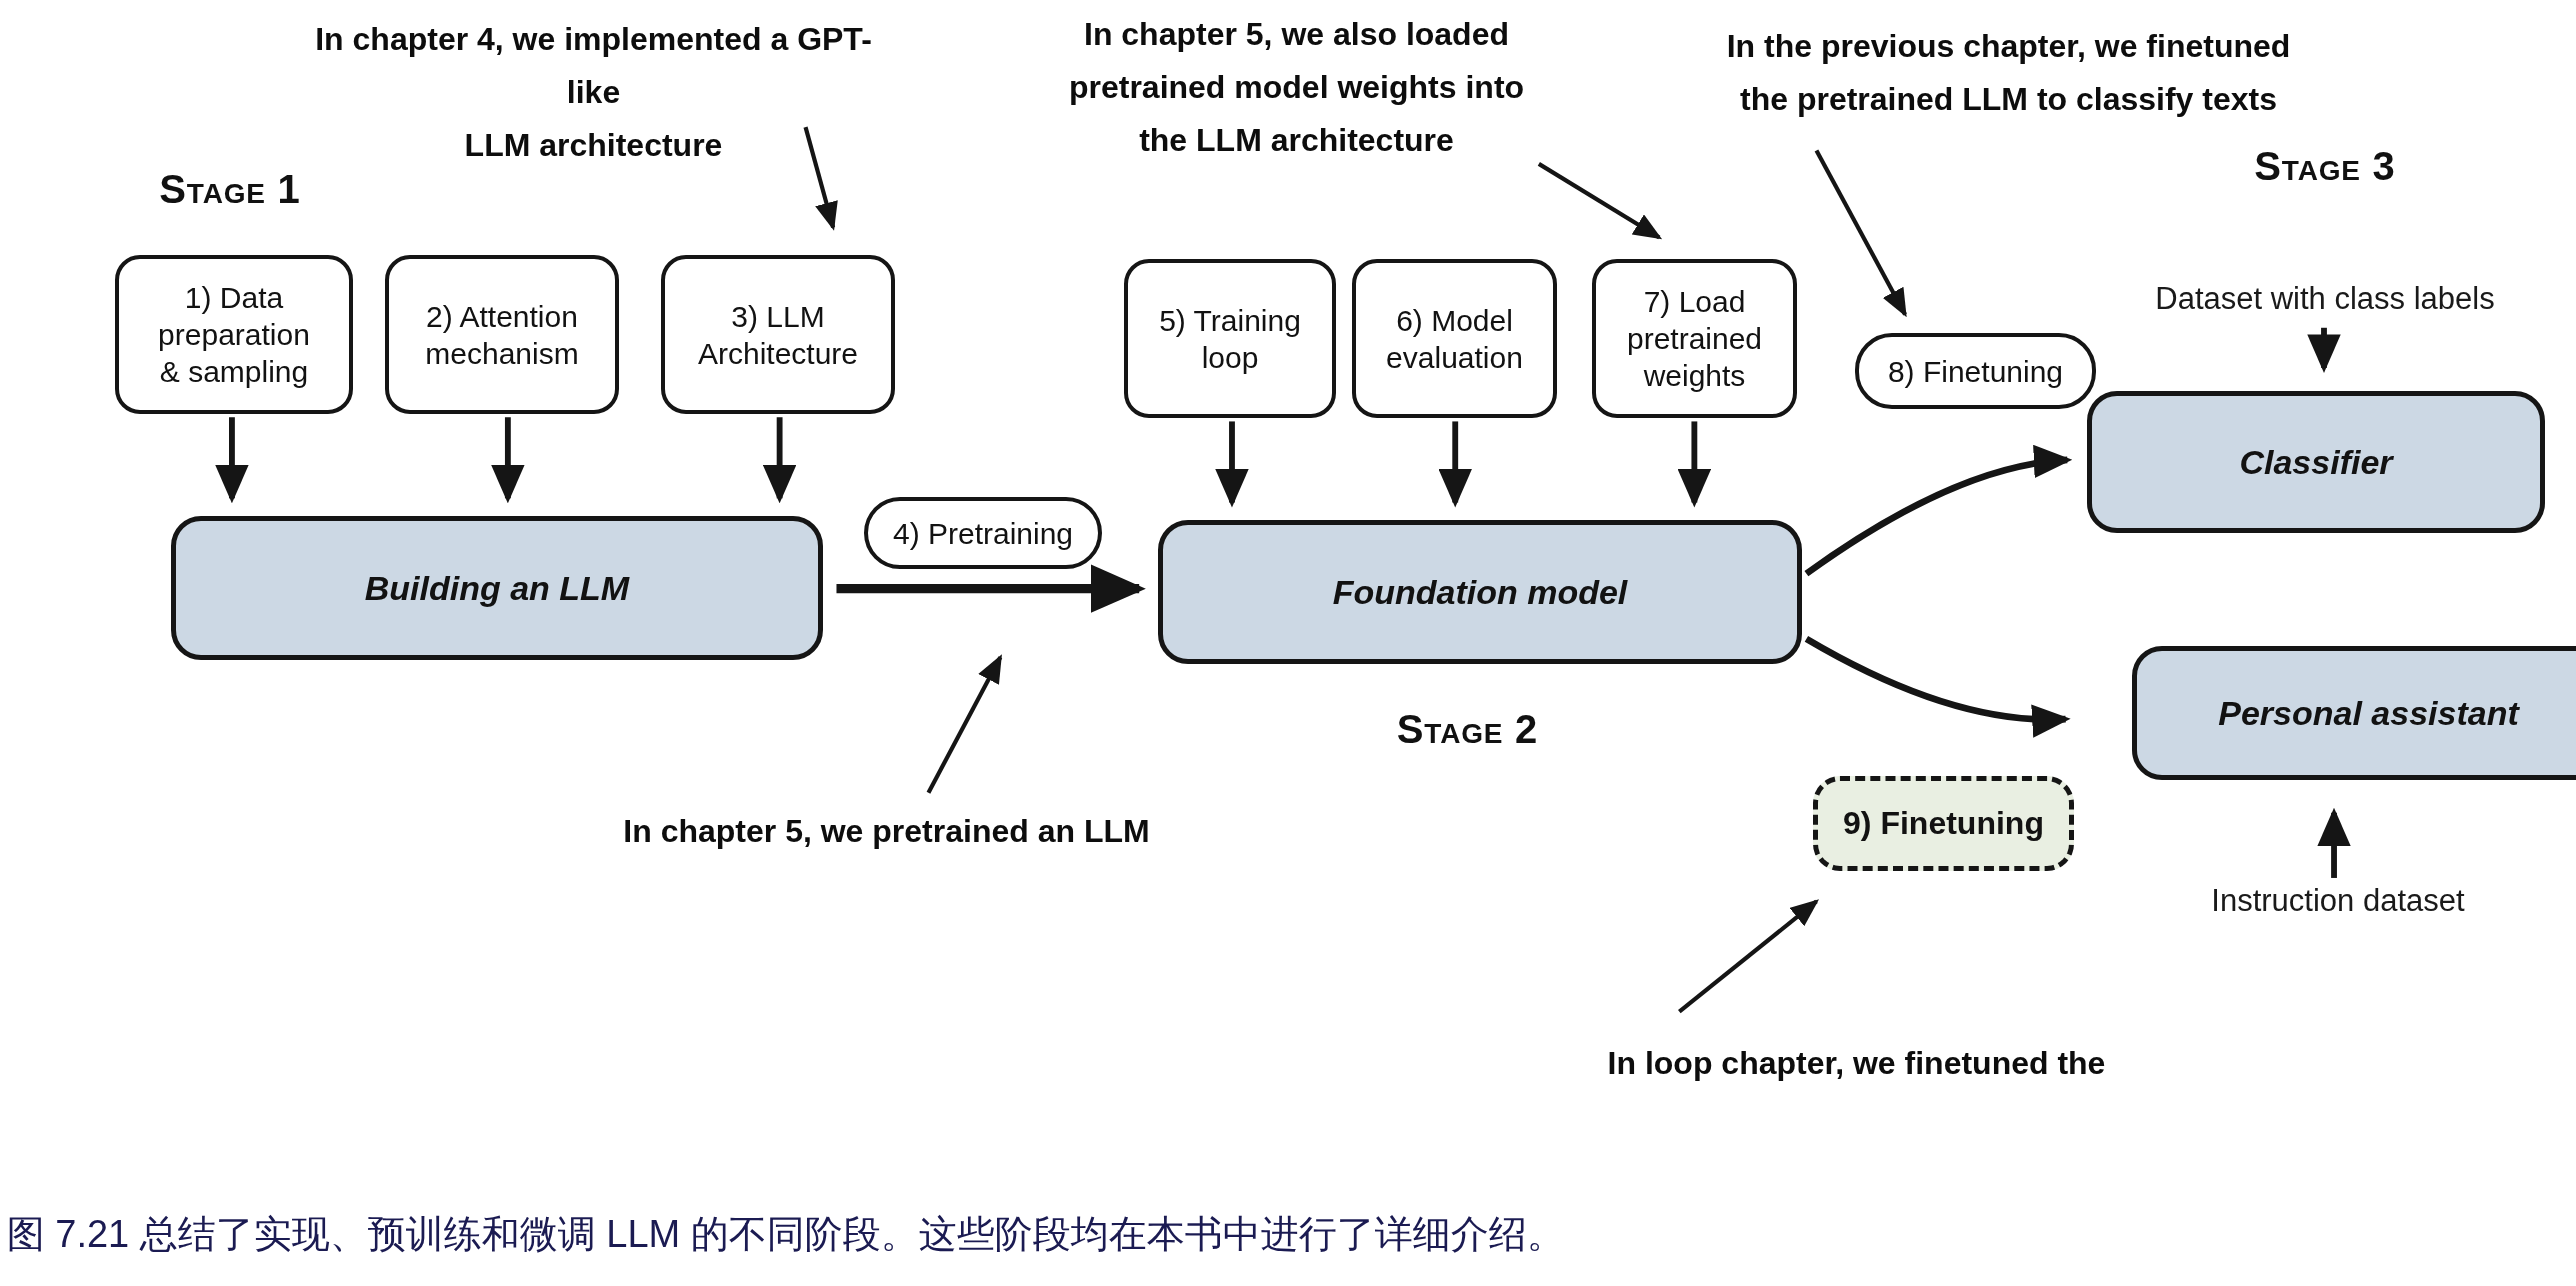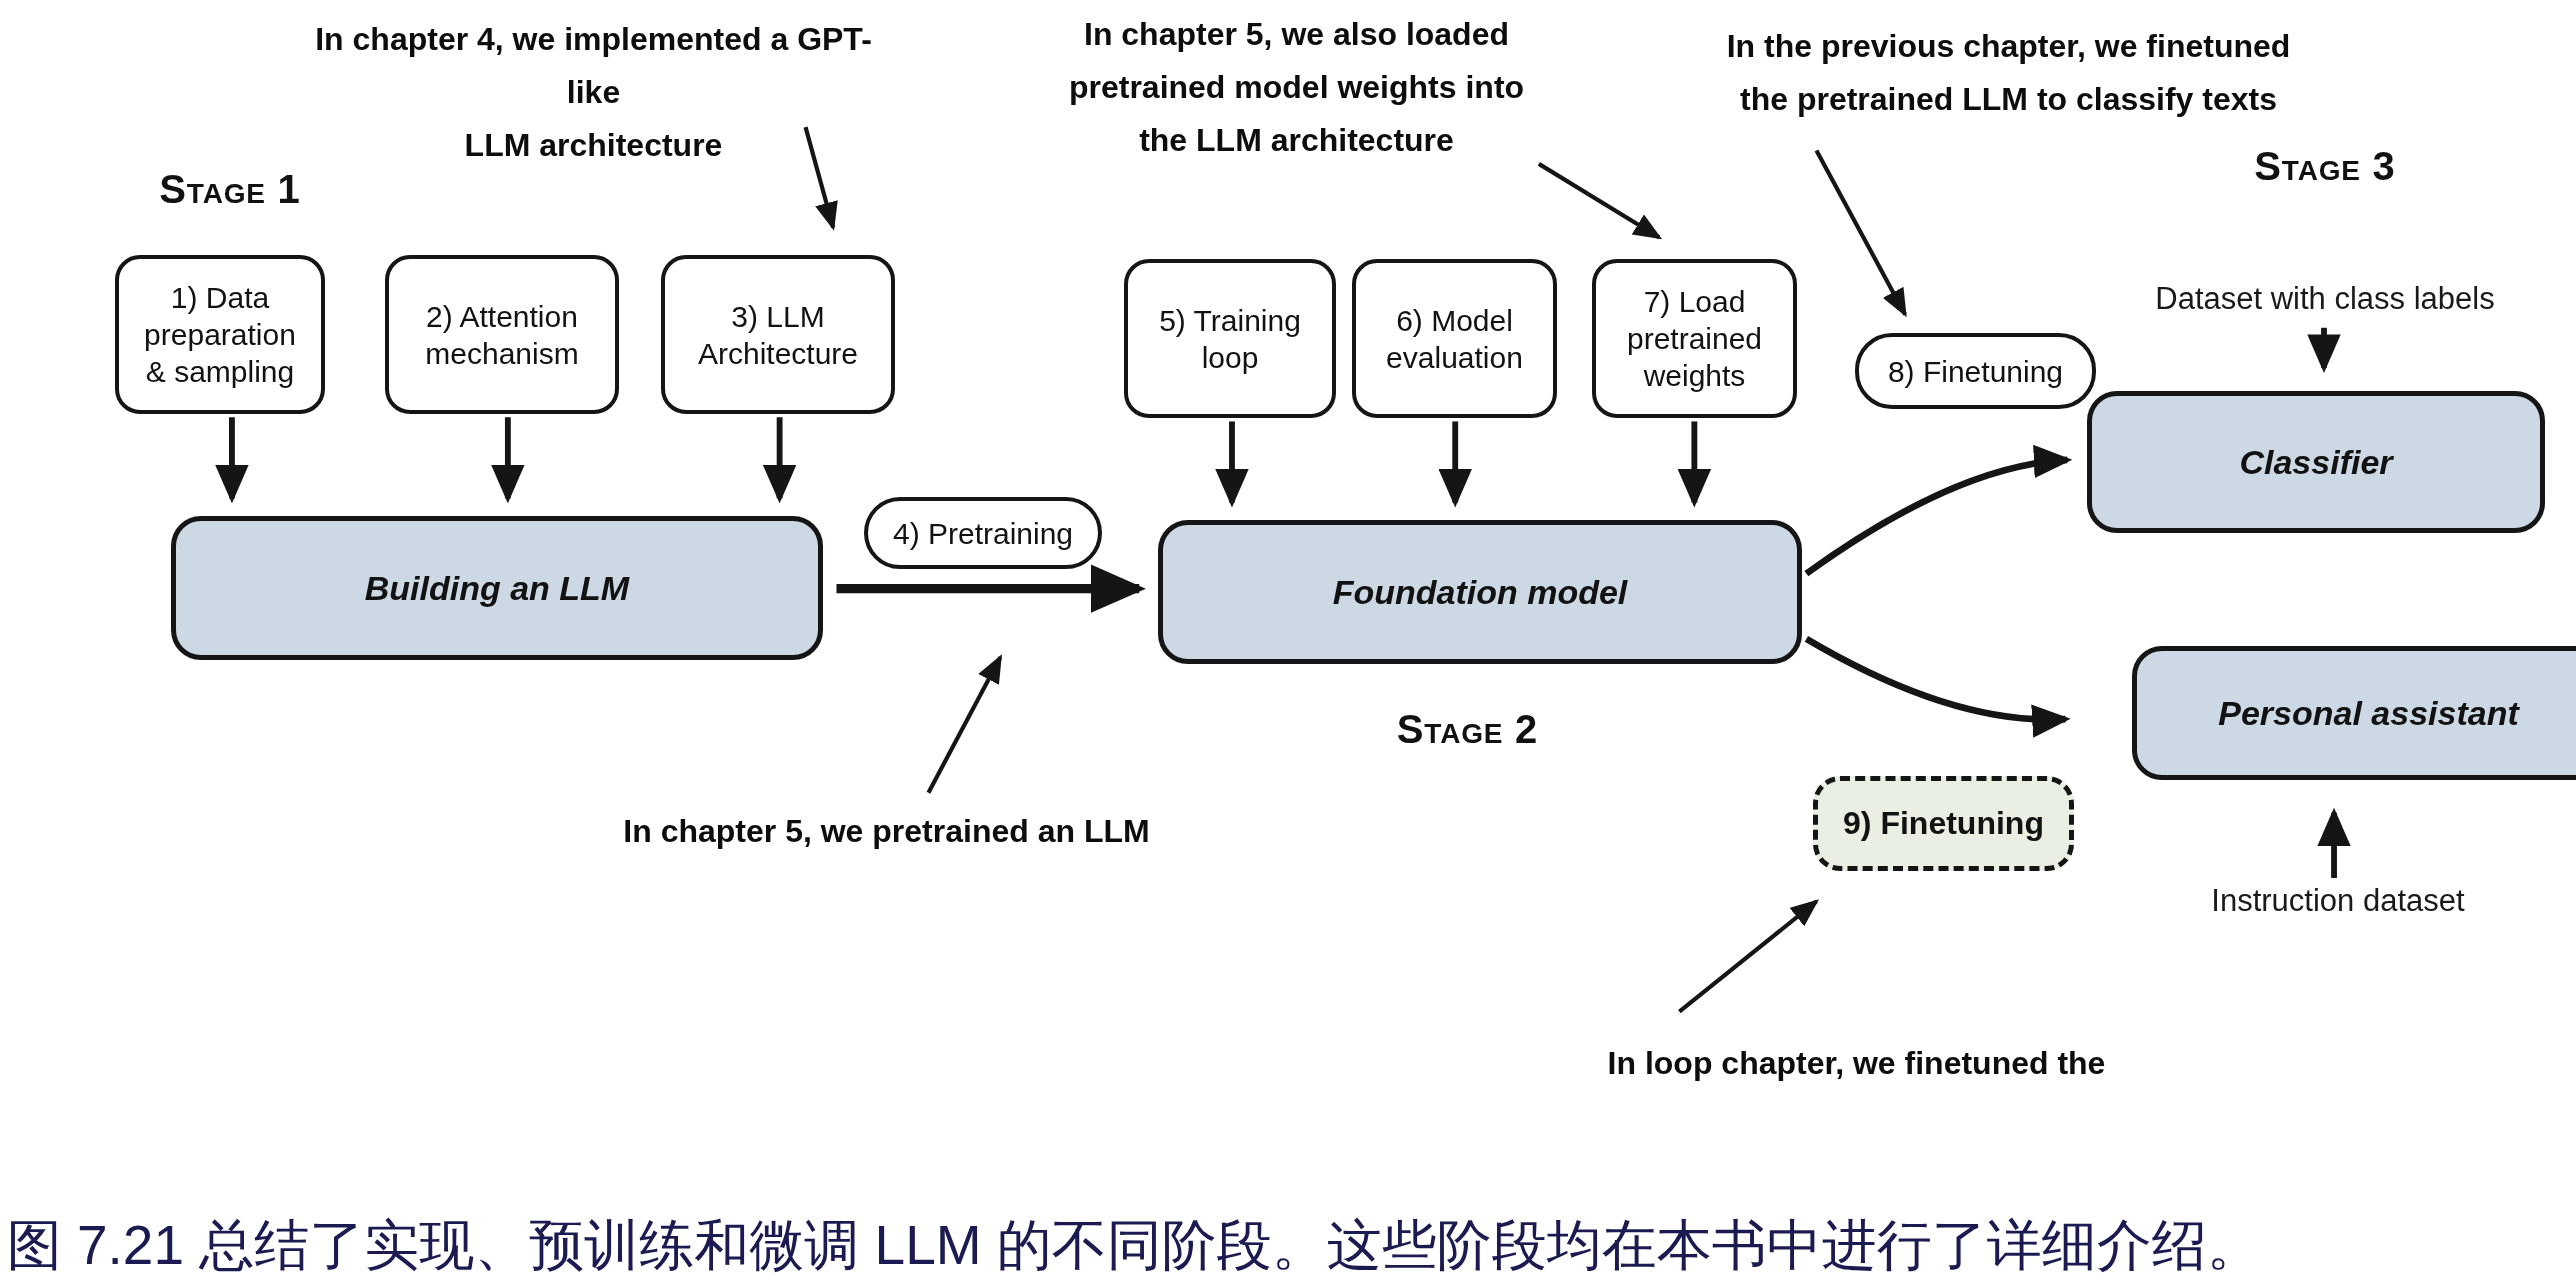--- a/index.html
+++ b/index.html
@@ -35,21 +35,21 @@
     background:var(--finetune9-fill);border:5.9px dashed var(--line-color);
     border-radius:27px;font-weight:bold;font-size:32px;
   }
   .node{
     position:absolute;background:var(--node-fill);border:5px solid var(--line-color);
     border-radius:30px;display:flex;align-items:center;justify-content:center;
     font-size:34px;font-weight:bold;text-align:center;font-style:italic;
   }
   .iolabel{position:absolute;font-size:31px;text-align:center;color:#1a1a1a;}
   .caption{
-    position:absolute;left:6.7px;top:1209px;font-size:55px;
+    position:absolute;left:6.7px;top:1209px;font-size:38px;
     color:var(--caption-color);white-space:nowrap;
   }
 </style>
 </head>
 <body>
 
 <svg class="layer" viewBox="0 0 3080 1538" xmlns="http://www.w3.org/2000/svg">
   <defs>
     <marker id="mS" markerUnits="userSpaceOnUse" markerWidth="34" markerHeight="28" refX="30" refY="14" orient="auto">
       <path class="ah" d="M0,0 L34,14 L0,28 z"></path>
@@ -106,21 +106,21 @@
 </div>
 
 <div class="anno" style="left:1564px;top:1037px;width:585px;">
   <div>In loop chapter, we finetuned the</div>
 </div>
 
 <div class="stage" style="left:134px;top:167px;width:192px;">Stage 1</div>
 <div class="stage" style="left:1363px;top:707px;width:209px;">Stage 2</div>
 <div class="stage" style="left:2208px;top:144px;width:234px;">Stage 3</div>
 
-<div class="step" style="left:115px;top:255px;width:210px;height:159px;">
+<div class="step" style="left:115px;top:255px;width:238px;height:159px;">
   <div>1) Data</div>
   <div>preparation</div>
   <div>&amp; sampling</div>
 </div>
 <div class="step" style="left:385px;top:255px;width:234px;height:159px;">
   <div>2) Attention</div>
   <div>mechanism</div>
 </div>
 <div class="step" style="left:661px;top:255px;width:234px;height:159px;">
   <div>3) LLM</div>

